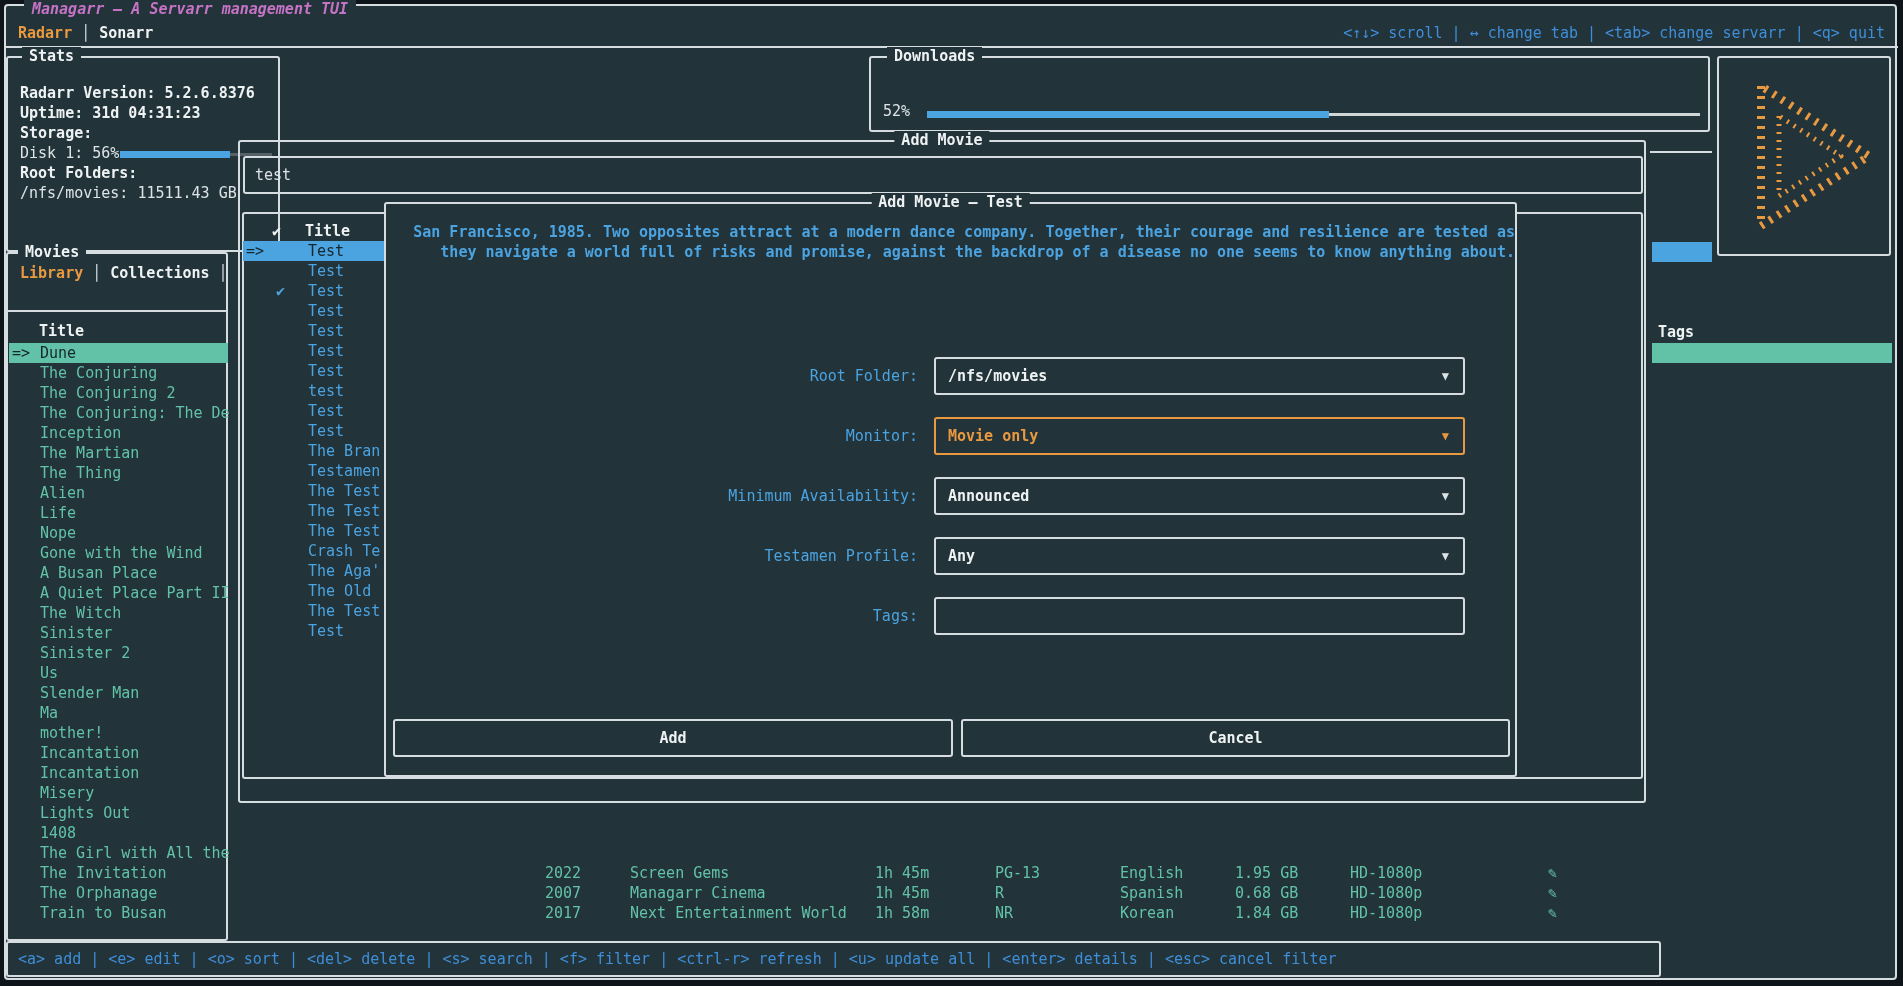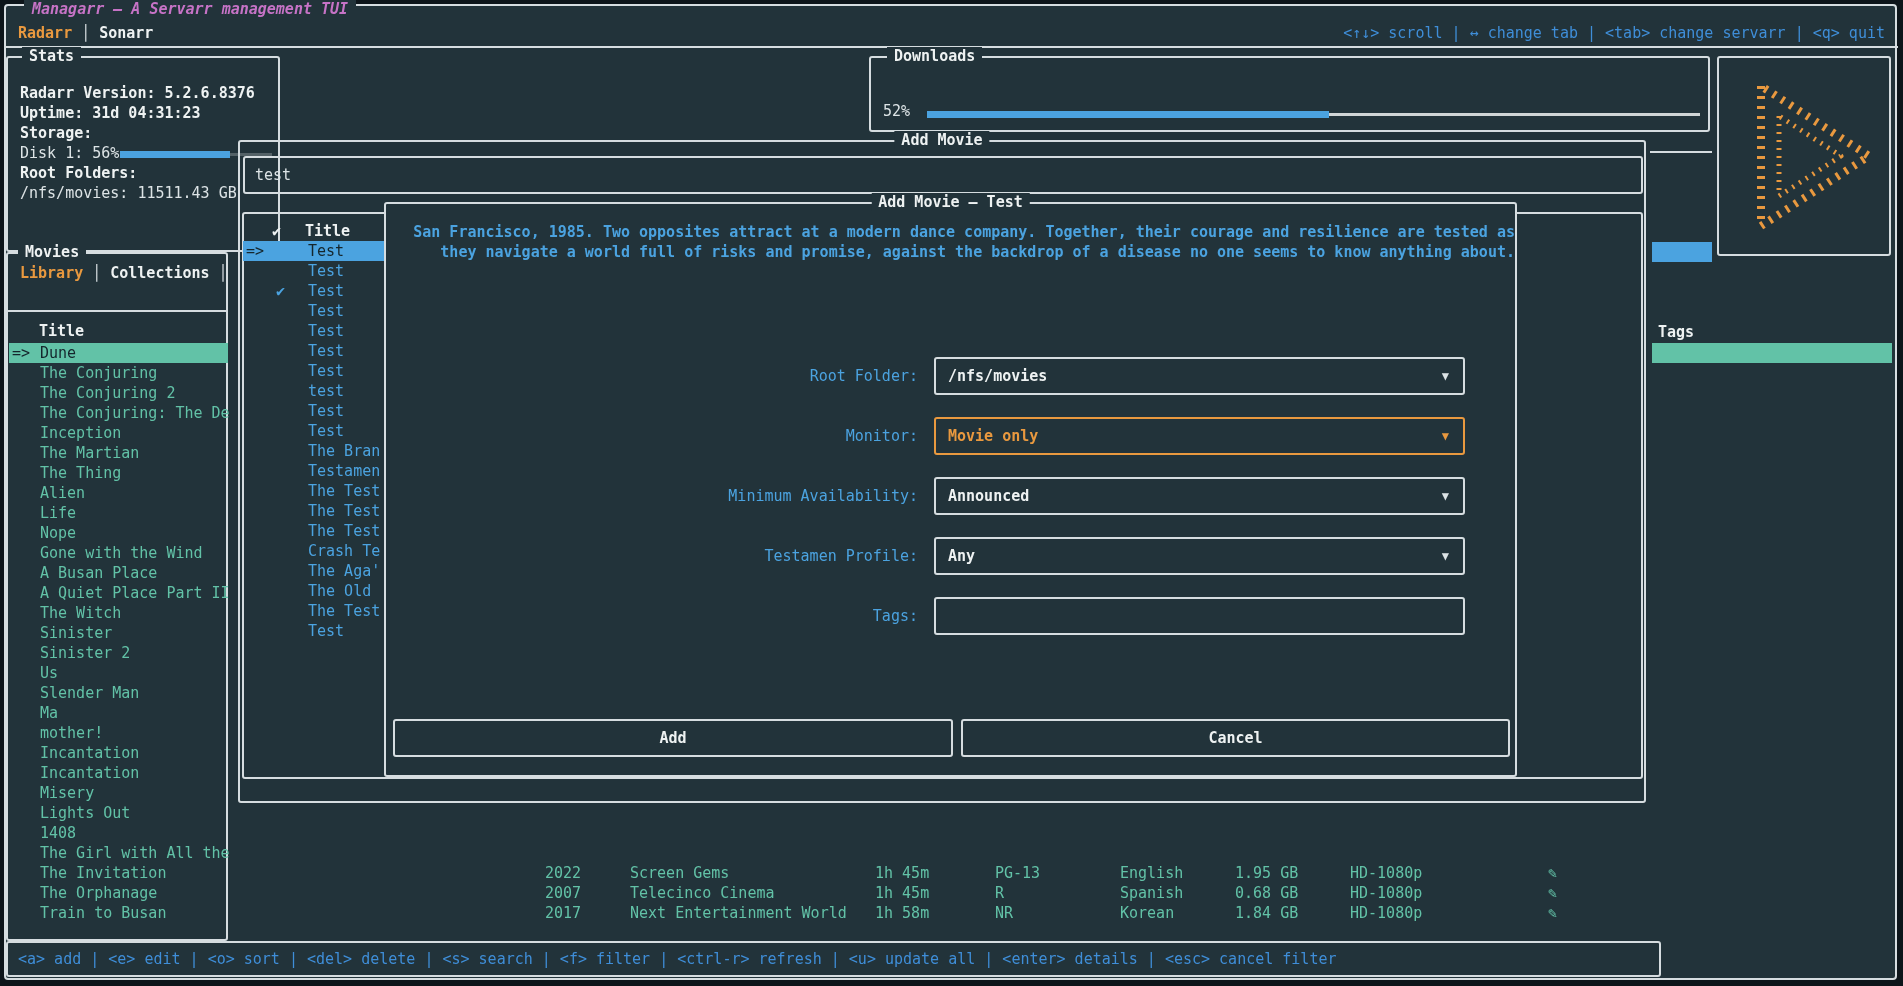--- a/index.html
+++ b/index.html
@@ -407,21 +407,21 @@
         <span class="c-runtime">1h 45m</span>
         <span class="c-rating">PG-13</span>
         <span class="c-lang">English</span>
         <span class="c-size">1.95 GB</span>
         <span class="c-qual">HD-1080p</span>
         <span class="c-edit">✎</span>
       </div>
 
       <div class="brow">
         <span class="c-year">2007</span>
-        <span class="c-studio">Telecinco Cinema</span>
+        <span class="c-studio">Managarr Cinema</span>
         <span class="c-runtime">1h 45m</span>
         <span class="c-rating">R</span>
         <span class="c-lang">Spanish</span>
         <span class="c-size">0.68 GB</span>
         <span class="c-qual">HD-1080p</span>
         <span class="c-edit">✎</span>
       </div>
 
       <div class="brow">
         <span class="c-year">2017</span>

